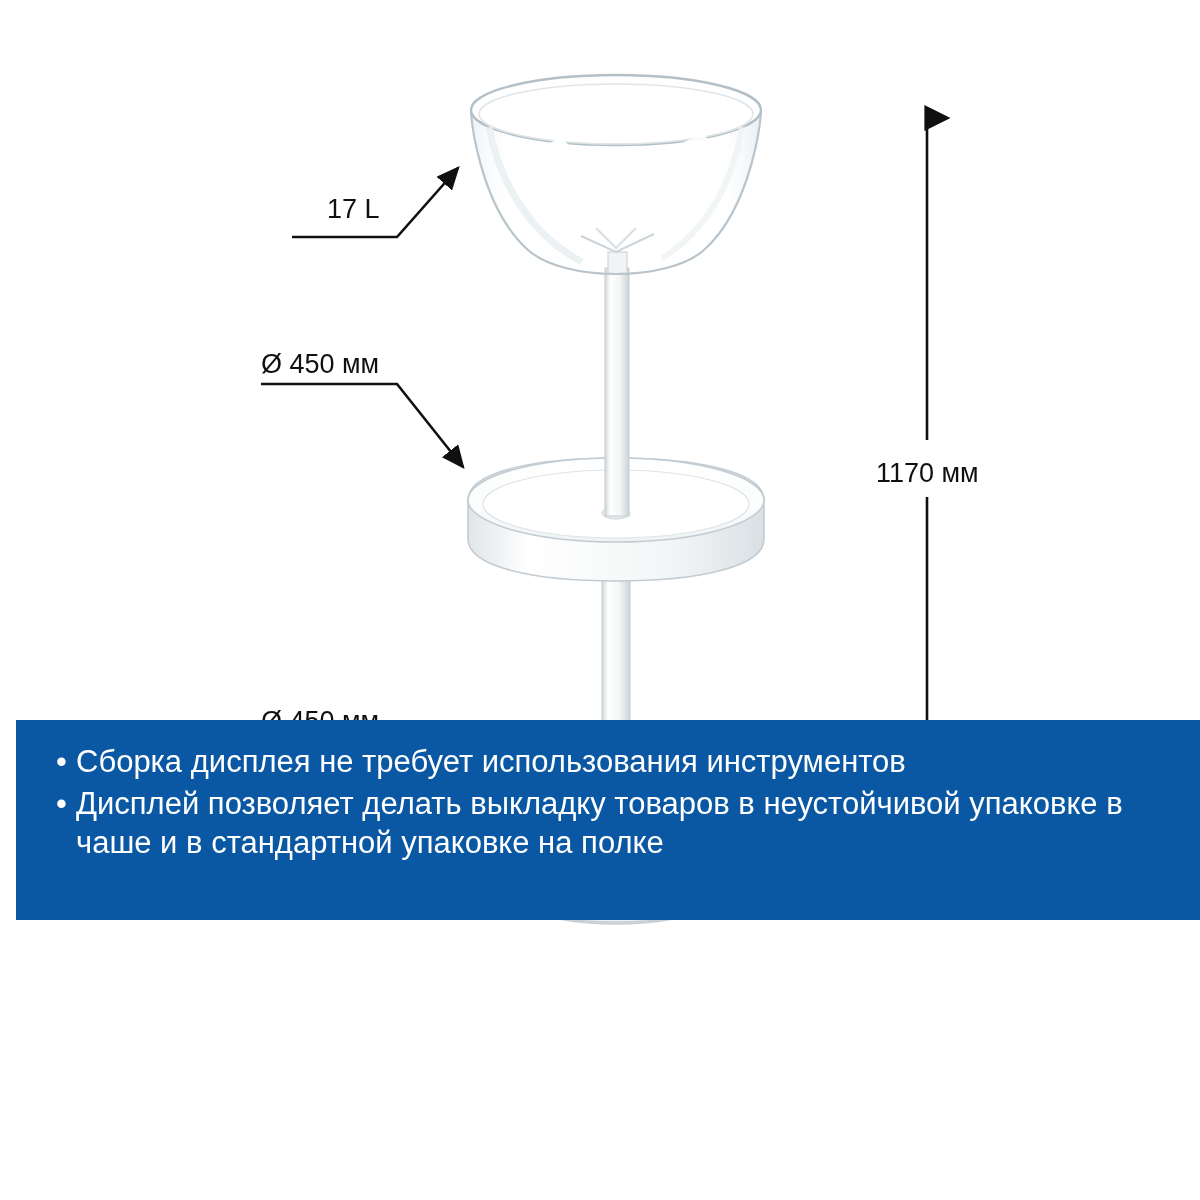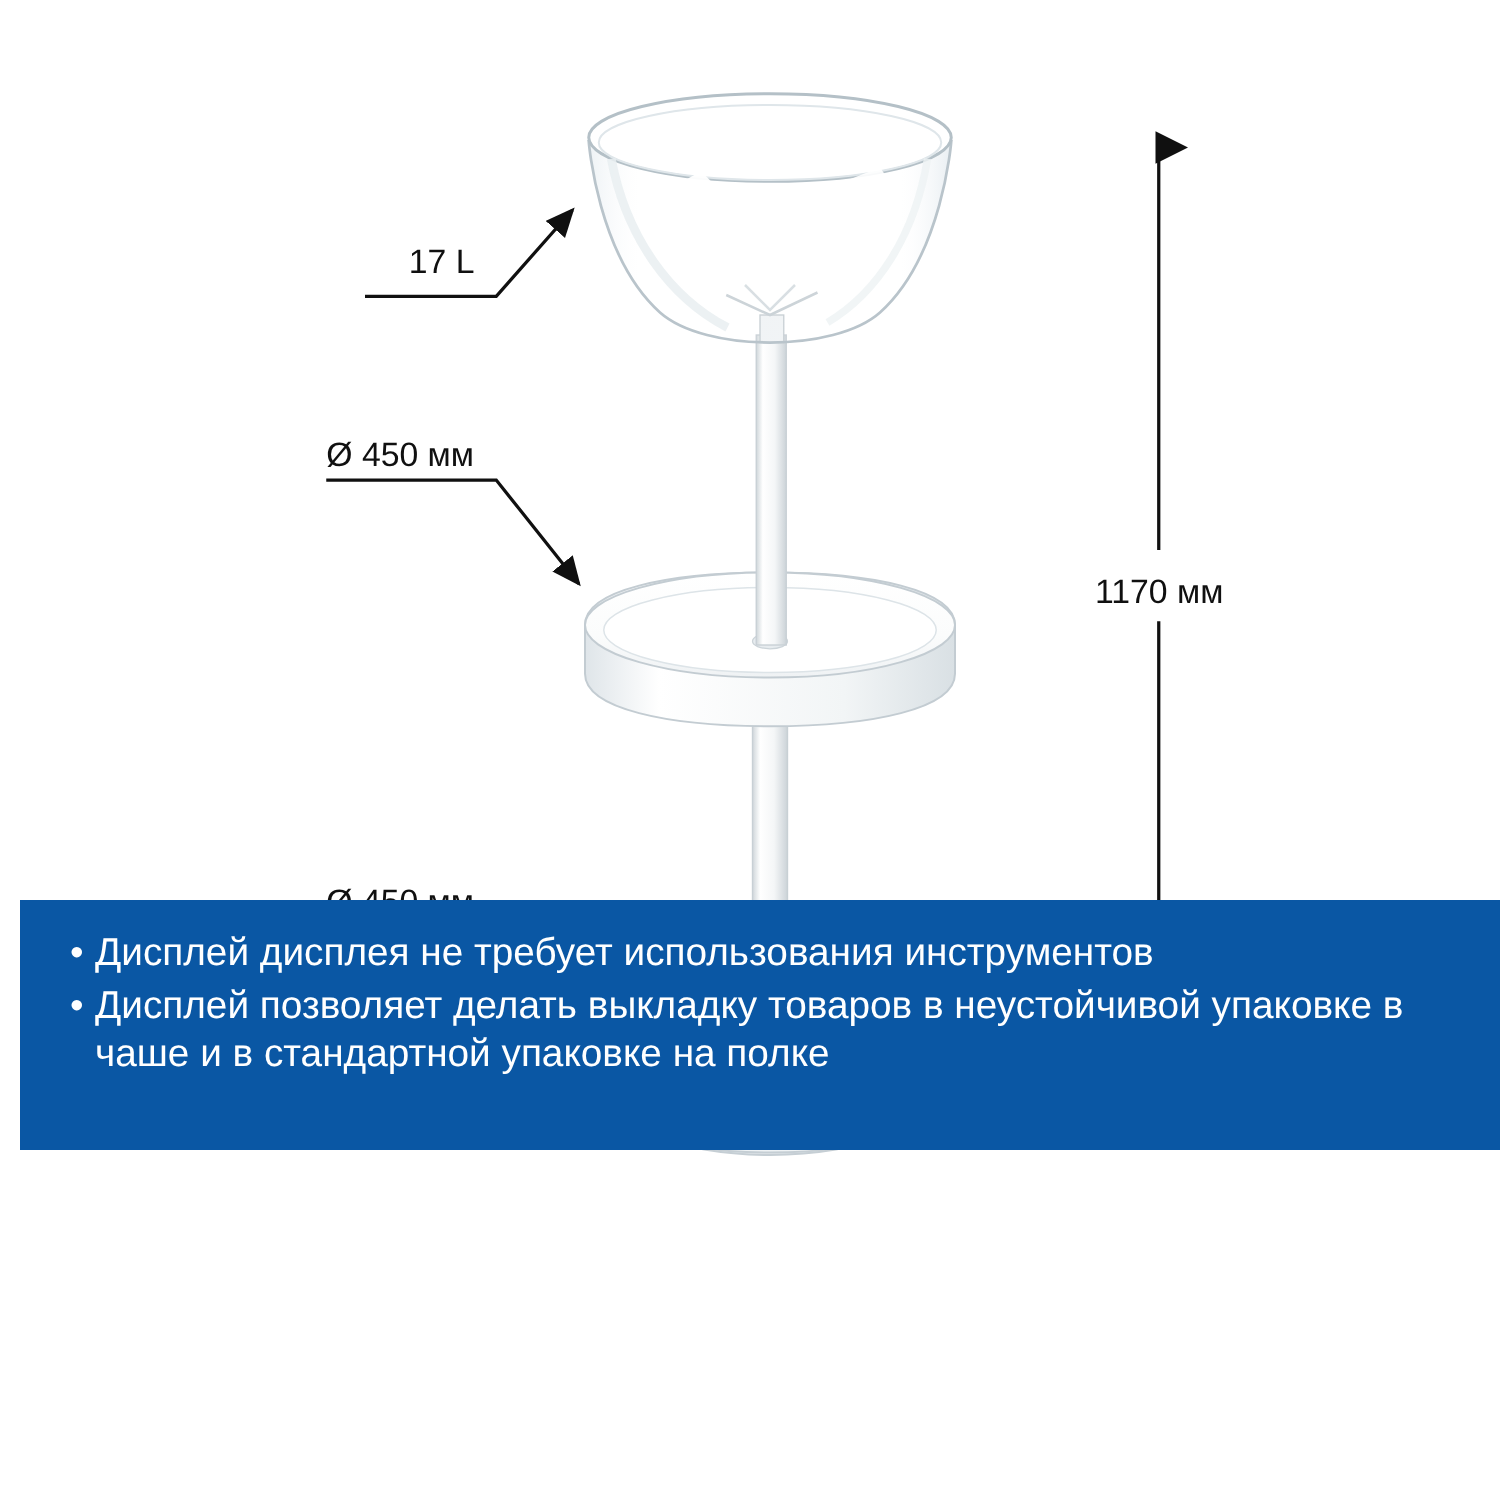--- a/index.html
+++ b/index.html
@@ -169,21 +169,21 @@
     <g>
       <line x1="911" y1="118" x2="911" y2="440" stroke="#101010" stroke-width="2.6" marker-start="url(#arrowup)"></line>
       <line x1="911" y1="497" x2="911" y2="856" stroke="#101010" stroke-width="2.6" marker-end="url(#arrowhead)"></line>
       <text class="height-label" x="860" y="482" text-anchor="start">1170 мм</text>
     </g>
   </svg>
 
   <div id="features">
     <div class="feature-row">
       <span class="bullet">•</span>
-      <span class="feature-text">Дисплей дисплея не требует использования инструментов</span>
+      <span class="feature-text">Сборка дисплея не требует использования инструментов</span>
     </div>
     <div class="feature-row">
       <span class="bullet">•</span>
       <span class="feature-text">Дисплей позволяет делать выкладку товаров в неустойчивой упаковке в чаше и в стандартной упаковке на полке</span>
     </div>
   </div>
 
 </div>
 
 </body></html>

